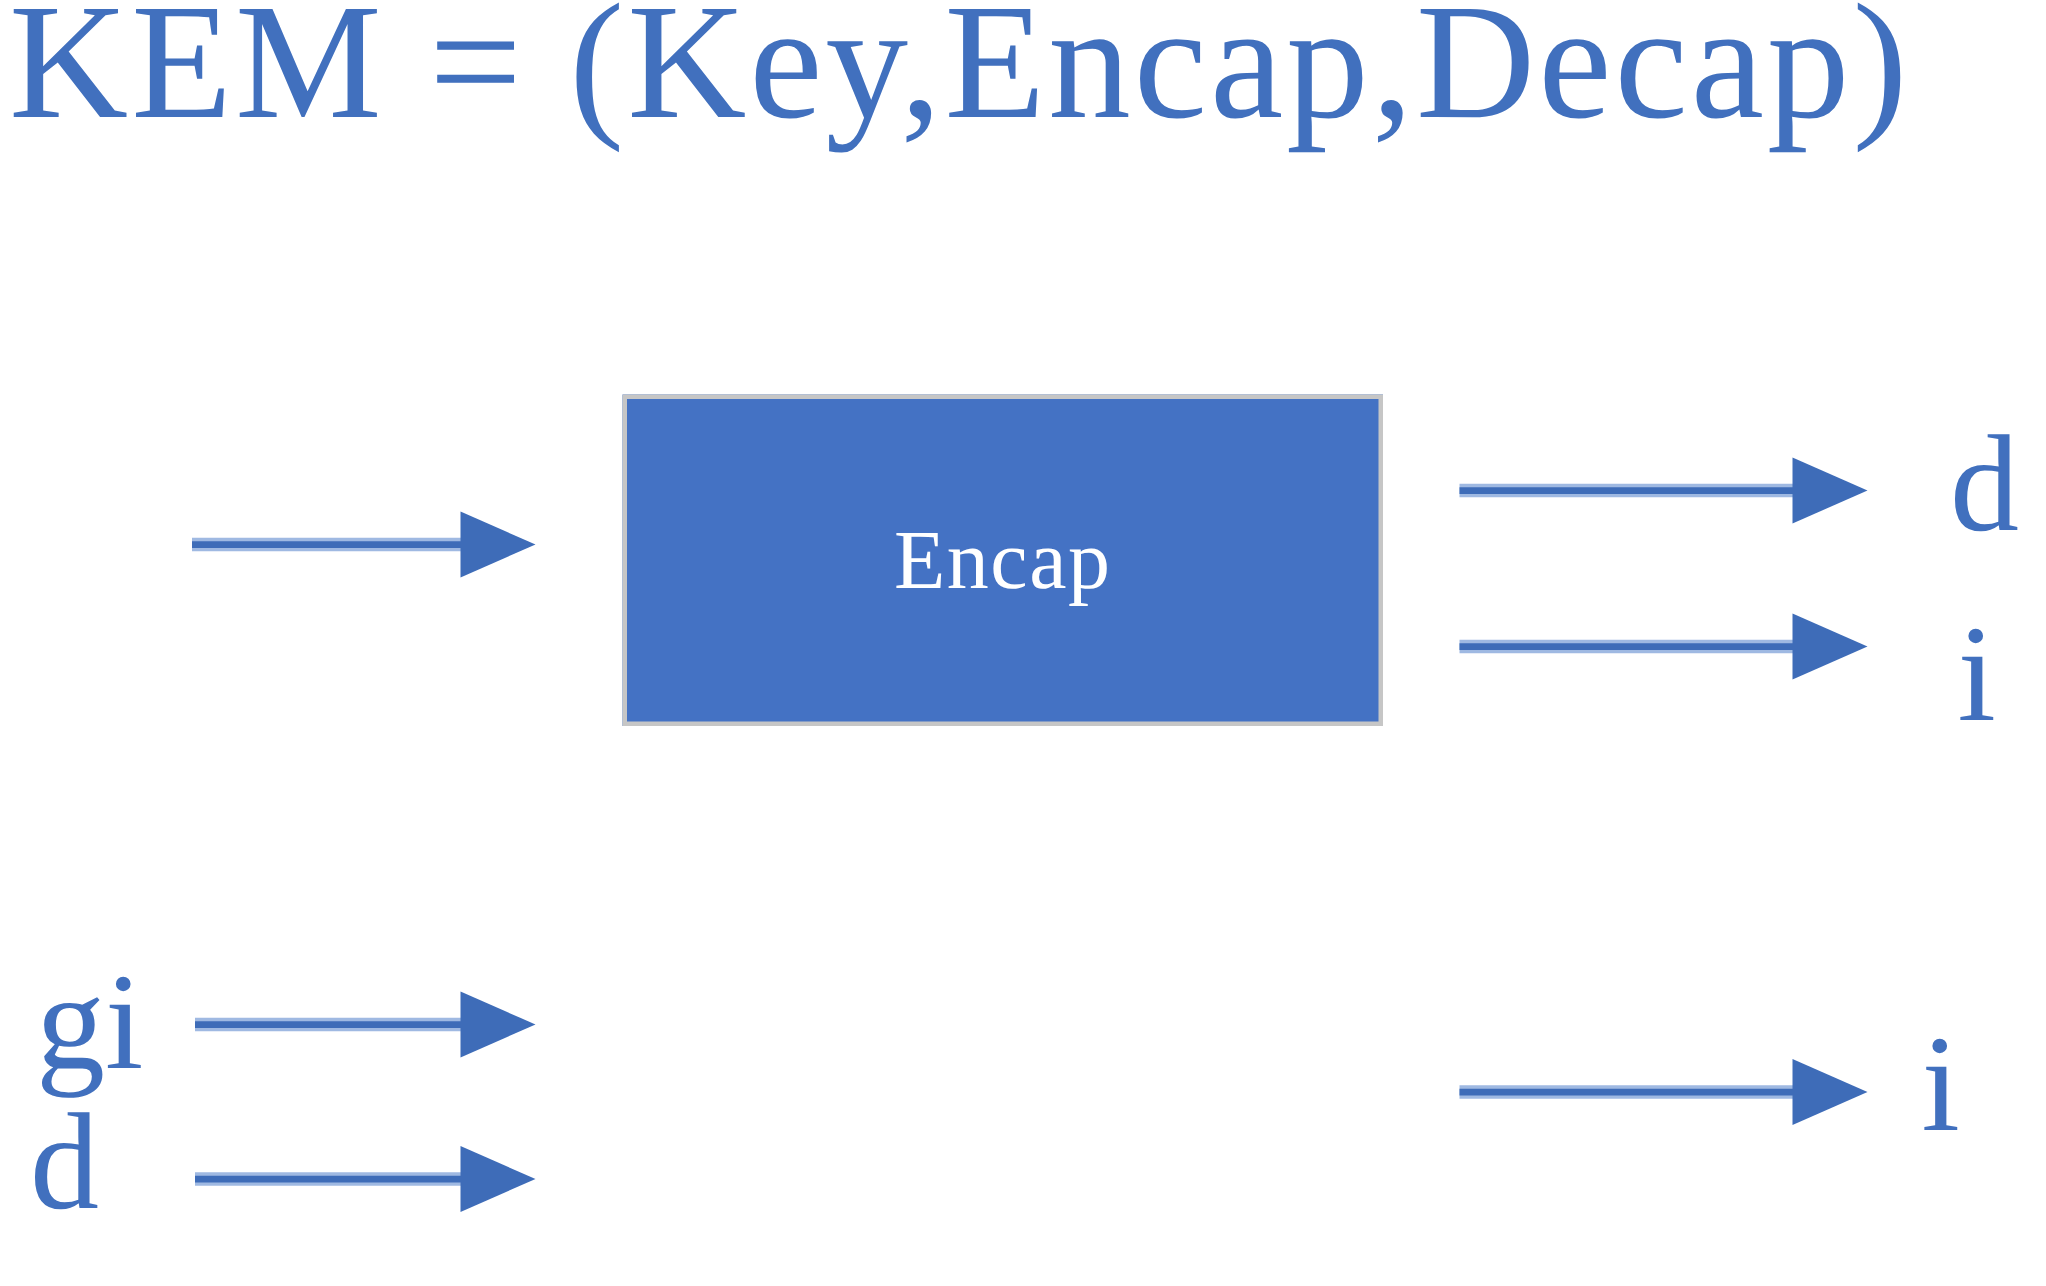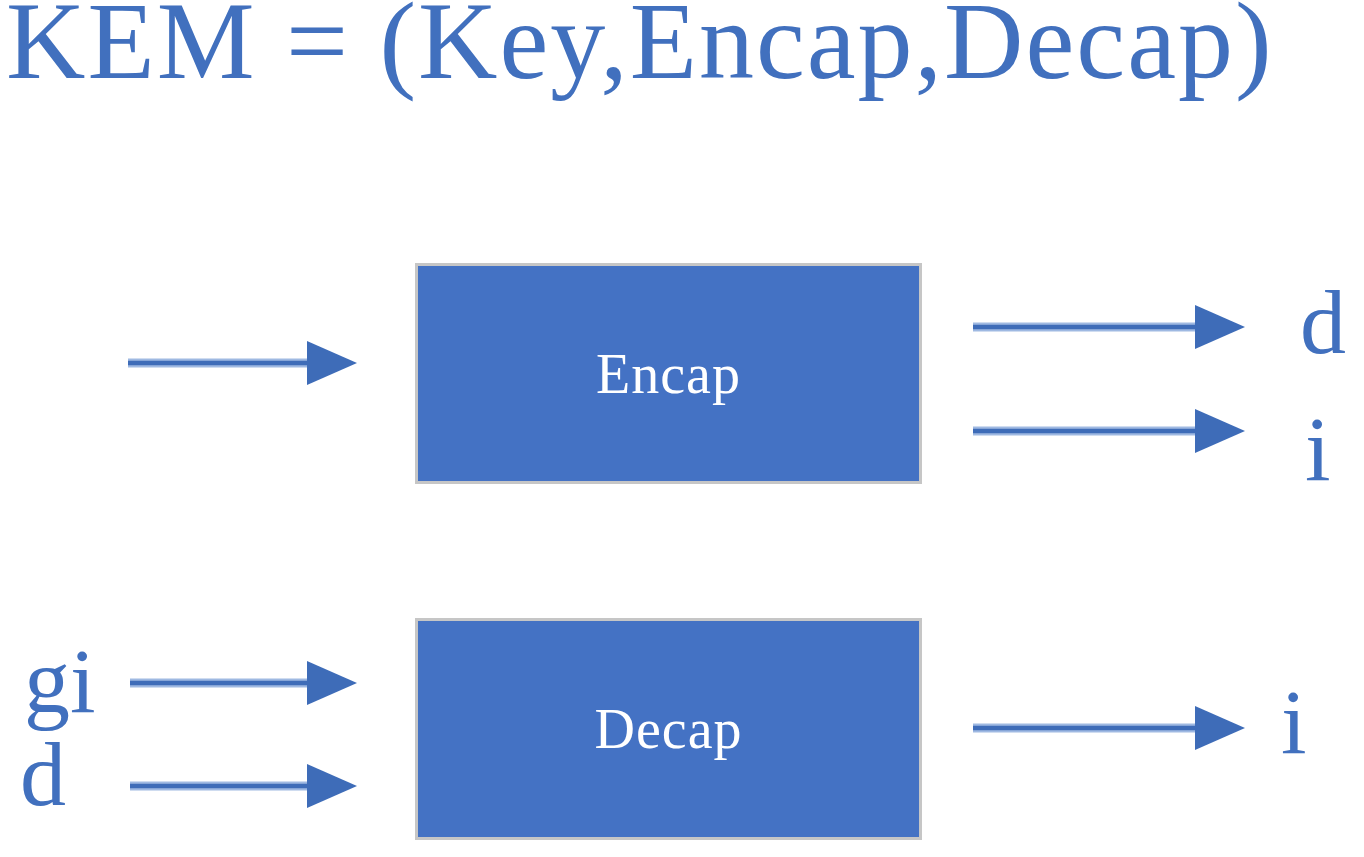--- a/index.html
+++ b/index.html
@@ -102,19 +102,16 @@
   <div class="box box-encap">
     <span class="box-label">Encap</span>
   </div>
 
   <div class="io-label" style="left:1300px;top:276px;">d</div>
   <div class="io-label" style="left:1305px;top:403px;">i</div>
 
   <div class="io-label" style="left:24px;top:603px;margin-top:32px;">gi</div>
   <div class="io-label" style="left:20px;top:728px;">d</div>
 
-  <div class="box box-decap">
-    <span class="box-label">Decap</span>
-  </div>
 
   <div class="io-label" style="left:1281px;top:676px;">i</div>
 
 </div>
 
 </body></html>

